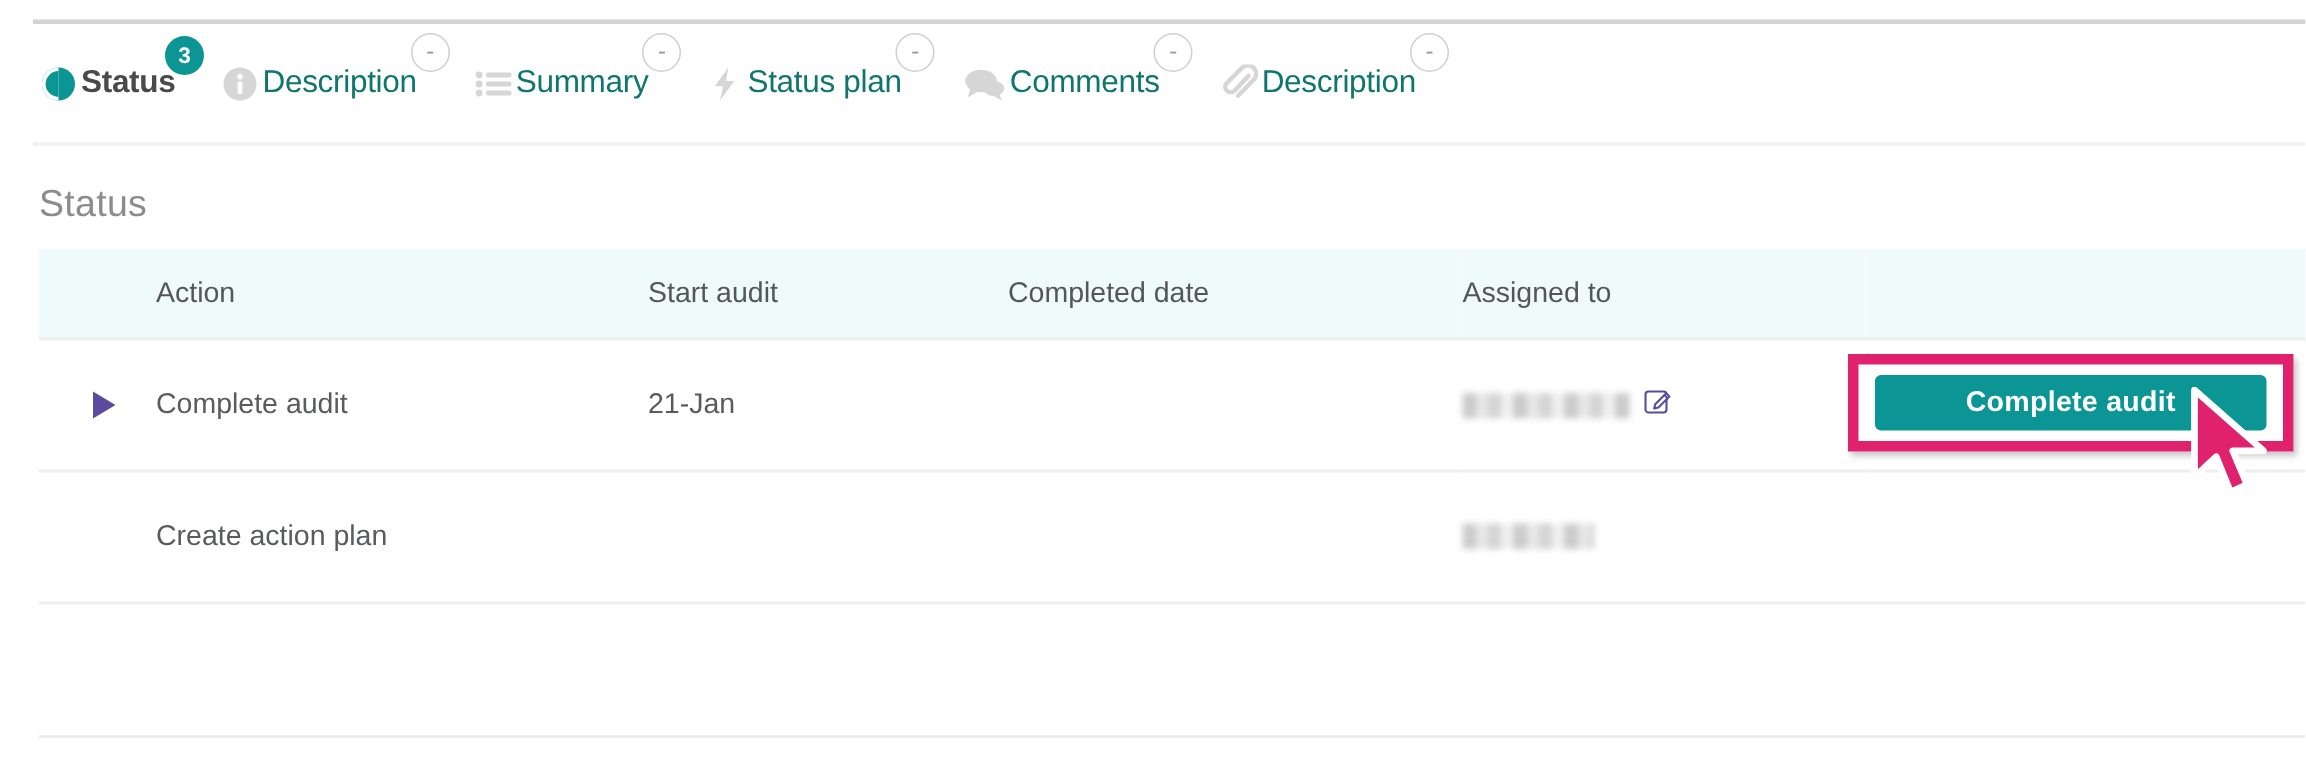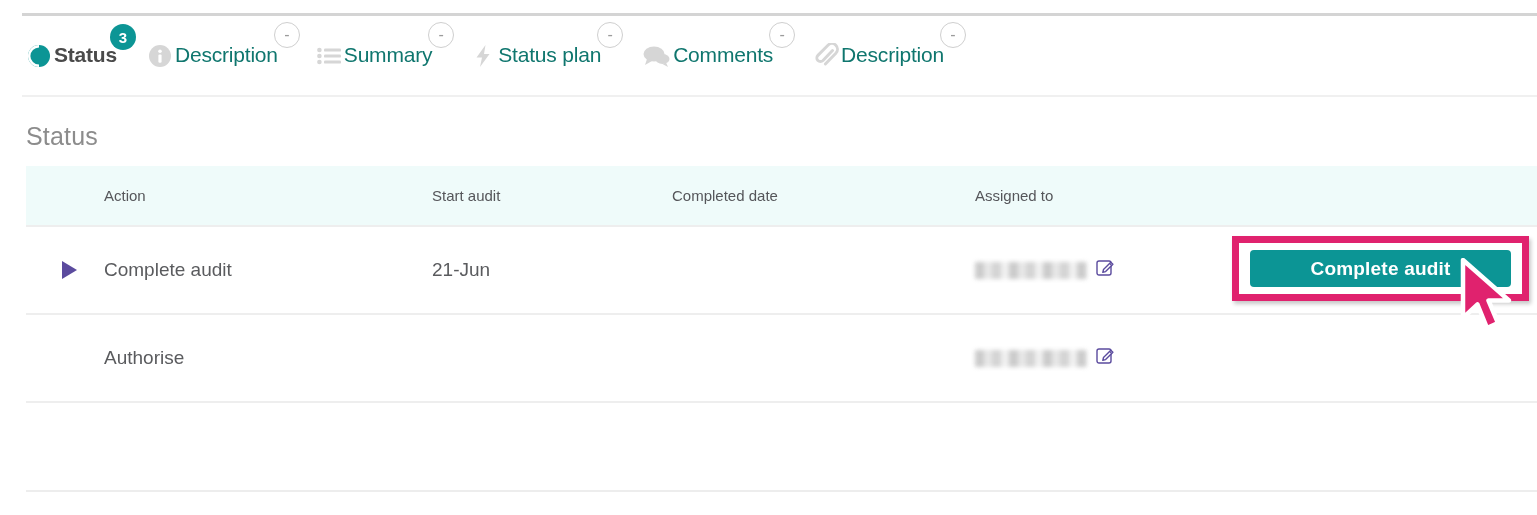--- a/index.html
+++ b/index.html
@@ -106,21 +106,21 @@
   .tbl {
     position: absolute;
     left: 26px; top: 166px;
     width: 1511px;
     border-collapse: collapse;
     table-layout: fixed;
   }
   .tbl thead tr { background: #effbfa; }
   .tbl th {
     text-align: left;
-    font-size: 15px;
+    font-size: 19px;
     font-weight: normal;
     color: #55565a;
     padding: 18px 0 18px 0;
     height: 60px;
     vertical-align: middle;
   }
   .tbl td {
     font-size: 19px;
     color: #5a5b5e;
     height: 88px;
@@ -316,51 +316,45 @@
         <th></th>
       </tr>
     </thead>
     <tbody>
 
       <tr>
         <td>
           <div class="caret"></div>
         </td>
         <td>Complete audit</td>
-        <td>21-Jun</td>
+        <td>21-Jan</td>
         <td></td>
         <td>
           <span class="blur w3"></span><span class="edit-icon">
             <svg width="19" height="19" viewBox="0 0 19 19">
               <rect x="1" y="4" width="14" height="14" rx="2" fill="none" stroke="#5b4b9e" stroke-width="1.4"></rect>
               <path d="M7.5 12.5 L14.8 5.2 L16.9 7.3 L9.6 14.6 L6.8 15.3 Z" fill="#ffffff" stroke="#5b4b9e" stroke-width="1.4" stroke-linejoin="round"></path>
               <path d="M13.6 6.4 L15.7 8.5" stroke="#5b4b9e" stroke-width="1.2"></path>
             </svg>
           </span>
         </td>
         <td></td>
       </tr>
 
-
       <tr>
         <td></td>
-        <td>Authorise</td>
+        <td>Create action plan</td>
         <td></td>
         <td></td>
         <td>
-          <span class="blur w3"></span><span class="edit-icon">
-            <svg width="19" height="19" viewBox="0 0 19 19">
-              <rect x="1" y="4" width="14" height="14" rx="2" fill="none" stroke="#5b4b9e" stroke-width="1.4"></rect>
-              <path d="M7.5 12.5 L14.8 5.2 L16.9 7.3 L9.6 14.6 L6.8 15.3 Z" fill="#ffffff" stroke="#5b4b9e" stroke-width="1.4" stroke-linejoin="round"></path>
-              <path d="M13.6 6.4 L15.7 8.5" stroke="#5b4b9e" stroke-width="1.2"></path>
-            </svg>
-          </span>
+          <span class="blur w2"></span>
         </td>
         <td></td>
       </tr>
+
 
     </tbody>
   </table>
 
   <div class="hl-box"></div>
   <button class="cta">Complete audit</button>
 
   <span class="cursor">
     <svg width="62" height="74" viewBox="0 0 62 74">
       <path d="M3 2 L3 60 L17.5 46.5 L27 70 L38 65 L28.5 42.5 L49 42.5 Z" fill="#e0226e" stroke="#ffffff" stroke-width="4.5" stroke-linejoin="round"></path>

